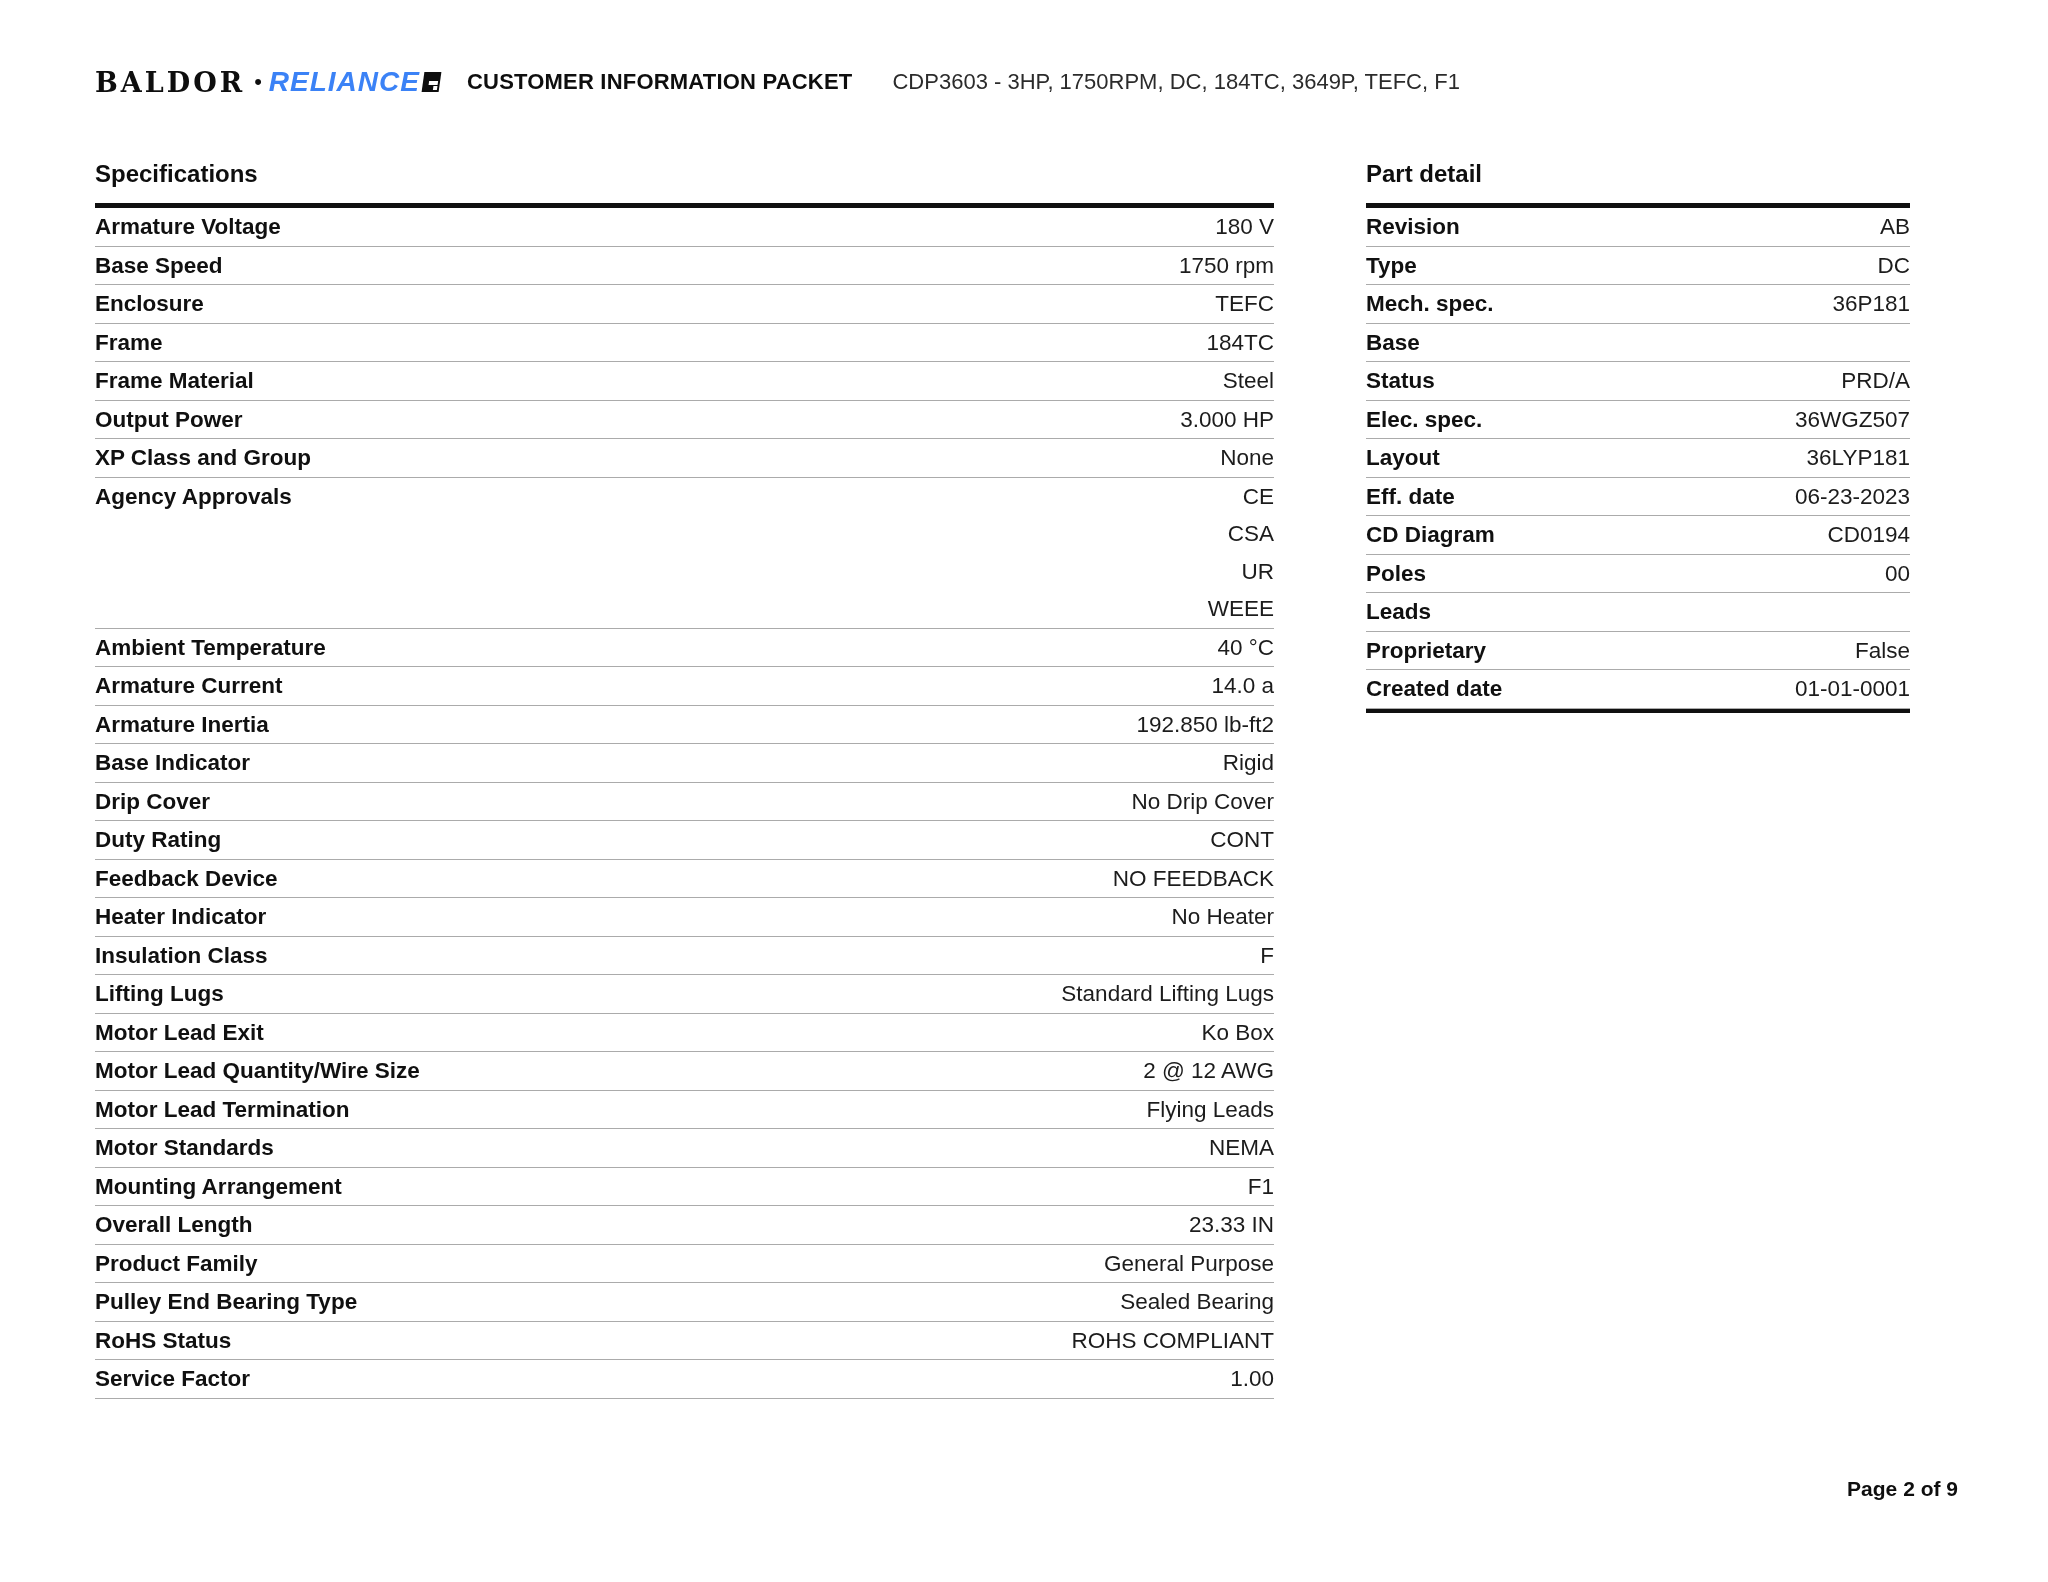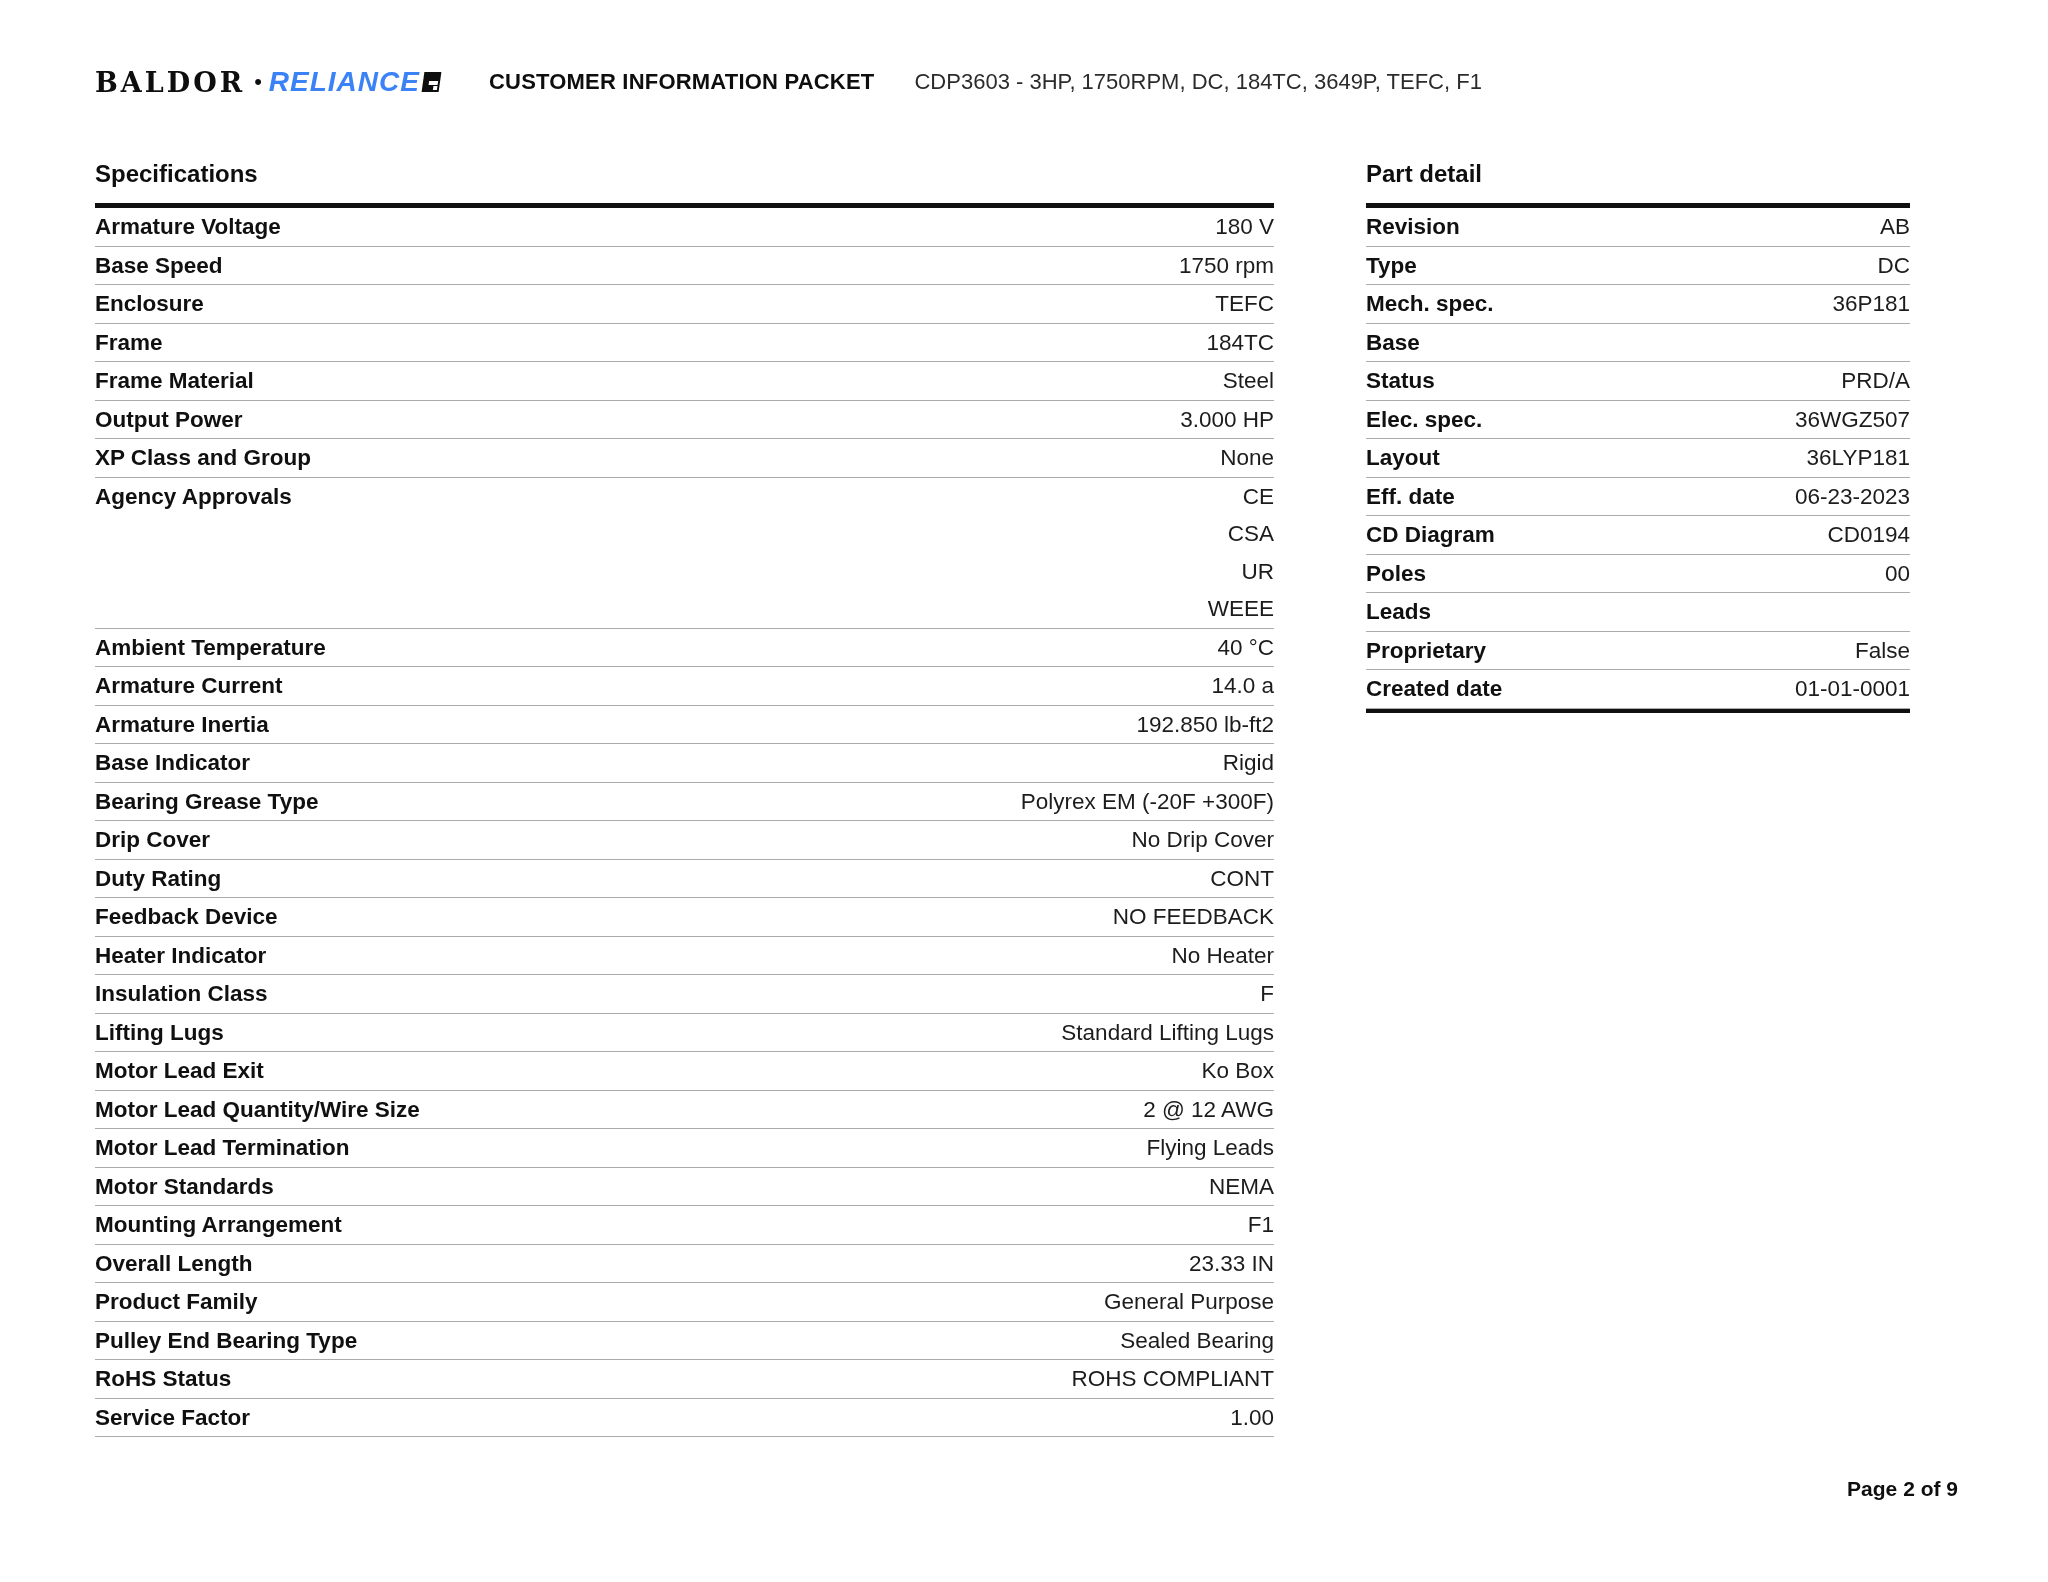--- a/index.html
+++ b/index.html
@@ -35,21 +35,21 @@
   }
   .logo-mark::after {
     content:""; position:absolute; right:2px; top:9px;
     width:9px; height:4px; background:#ffffff;
   }
   .logo-mark::before {
     content:""; position:absolute; right:2px; bottom:2px;
     width:4px; height:4px; background:#ffffff;
   }
   .doc-title {
-    margin-left:49px;
+    margin-left:27px;
     font-weight:700; font-size:22px; letter-spacing:0.2px; color:#0e0e0e;
     white-space:nowrap;
   }
   .doc-subtitle {
     margin-left:40px;
     font-weight:400; font-size:22px; color:#2b2b2b;
     white-space:nowrap;
   }
 
   
@@ -168,26 +168,20 @@
             <div class="value-line">192.850 lb-ft2</div>
           </span>
         </div>
         <div class="row">
           <span class="label">Base Indicator</span>
           <span class="values">
             <div class="value-line">Rigid</div>
           </span>
         </div>
         <div class="row">
-          <span class="label">Bearing Grease Type</span>
-          <span class="values">
-            <div class="value-line">Polyrex EM (-20F +300F)</div>
-          </span>
-        </div>
-        <div class="row">
           <span class="label">Drip Cover</span>
           <span class="values">
             <div class="value-line">No Drip Cover</div>
           </span>
         </div>
         <div class="row">
           <span class="label">Duty Rating</span>
           <span class="values">
             <div class="value-line">CONT</div>
           </span>

